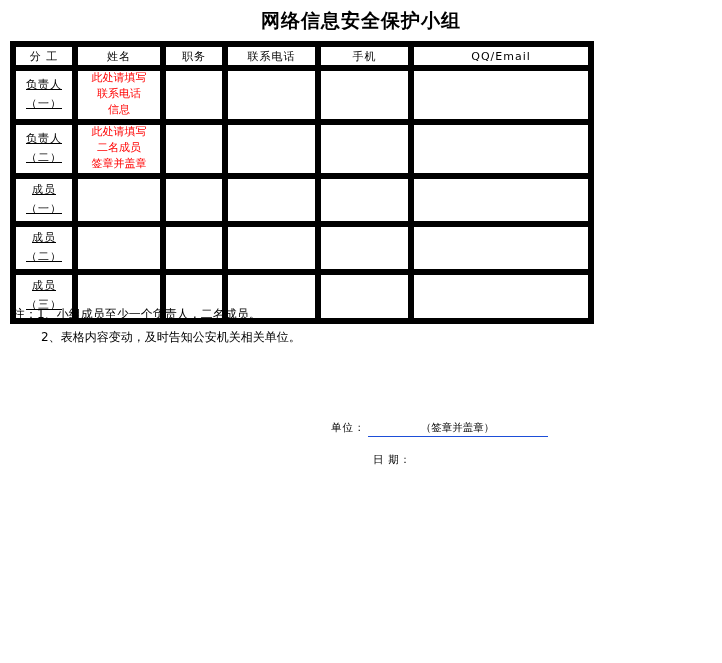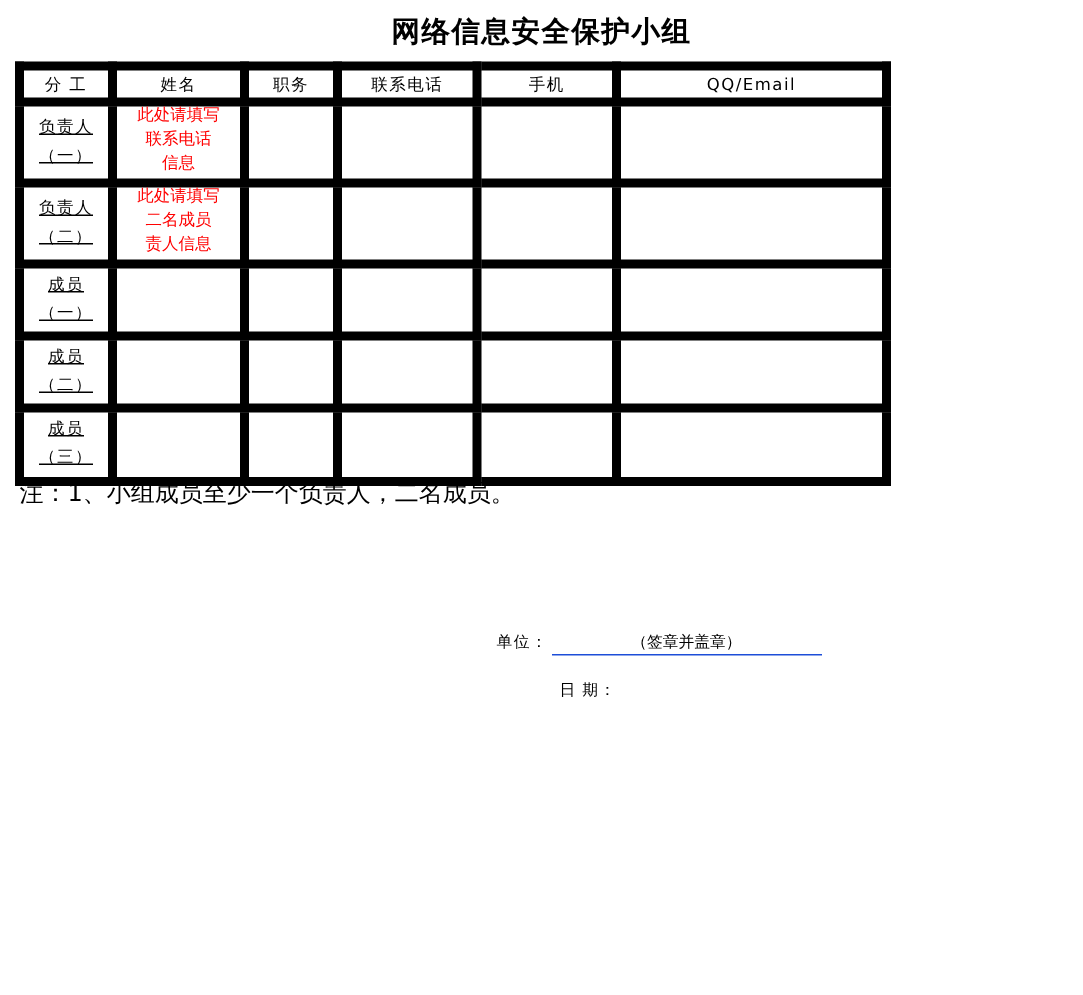--- a/index.html
+++ b/index.html
@@ -73,22 +73,22 @@
   }
   .hint .line { display: block; }
   .row-h1 { height: 49px; }
   .row-h2 { height: 49px; }
   .row-h3 { height: 48px; }
   .row-h4 { height: 48px; }
   .row-h5 { height: 49px; }
   .notes {
     position: absolute;
     left: 13px;
-    top: 314px;
-    font-size: 16px;
+    top: 303px;
+    font-size: 12px;
     font-family: "DejaVu Sans", sans-serif;
     line-height: 1.9;
   }
   .notes .note-line { white-space: nowrap; }
   .notes .indent { padding-left: 28px; }
   .footer-unit {
     position: absolute;
     left: 331px;
     top: 421px;
     font-size: 10.5px;
@@ -162,21 +162,21 @@
 
       <tr class="row-h2">
         <td class="role-cell">
           <span class="line">负责人</span>
           <span class="line">（二）</span>
         </td>
         <td>
           <span class="hint">
             <span class="line">此处请填写</span>
             <span class="line">二名成员</span>
-            <span class="line">责人信息</span>
+            <span class="line">签章并盖章</span>
           </span>
         </td>
         <td></td>
         <td></td>
         <td></td>
         <td></td>
       </tr>
 
       <tr class="row-h3">
         <td class="role-cell">
@@ -212,20 +212,21 @@
         <td></td>
         <td></td>
         <td></td>
       </tr>
 
     </tbody>
   </table>
 
   <div class="notes">
     <div class="note-line">注：1、小组成员至少一个负责人，二名成员。</div>
+    <div class="note-line indent">2、表格内容变动，及时告知公安机关相关单位。</div>
   </div>
 
   <div class="footer-unit">
     <span class="label">单位：</span><span class="blank">（签章并盖章）</span>
   </div>
 
   <div class="footer-date">日 期：</div>
 
 </div>
 

